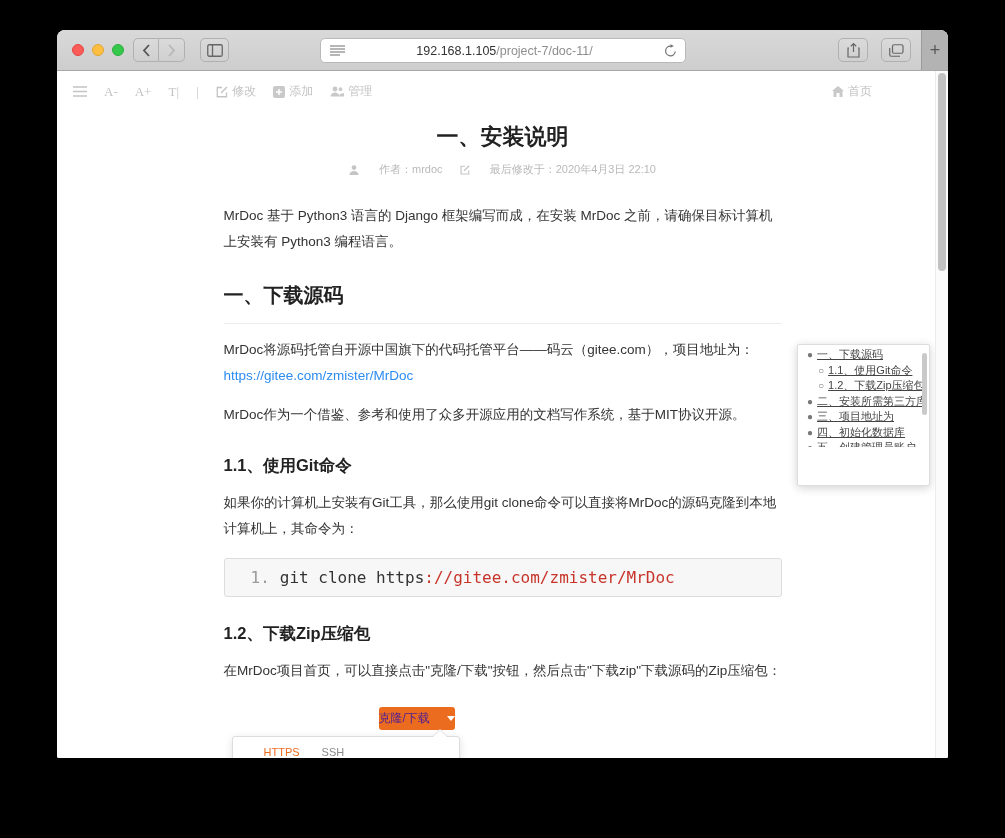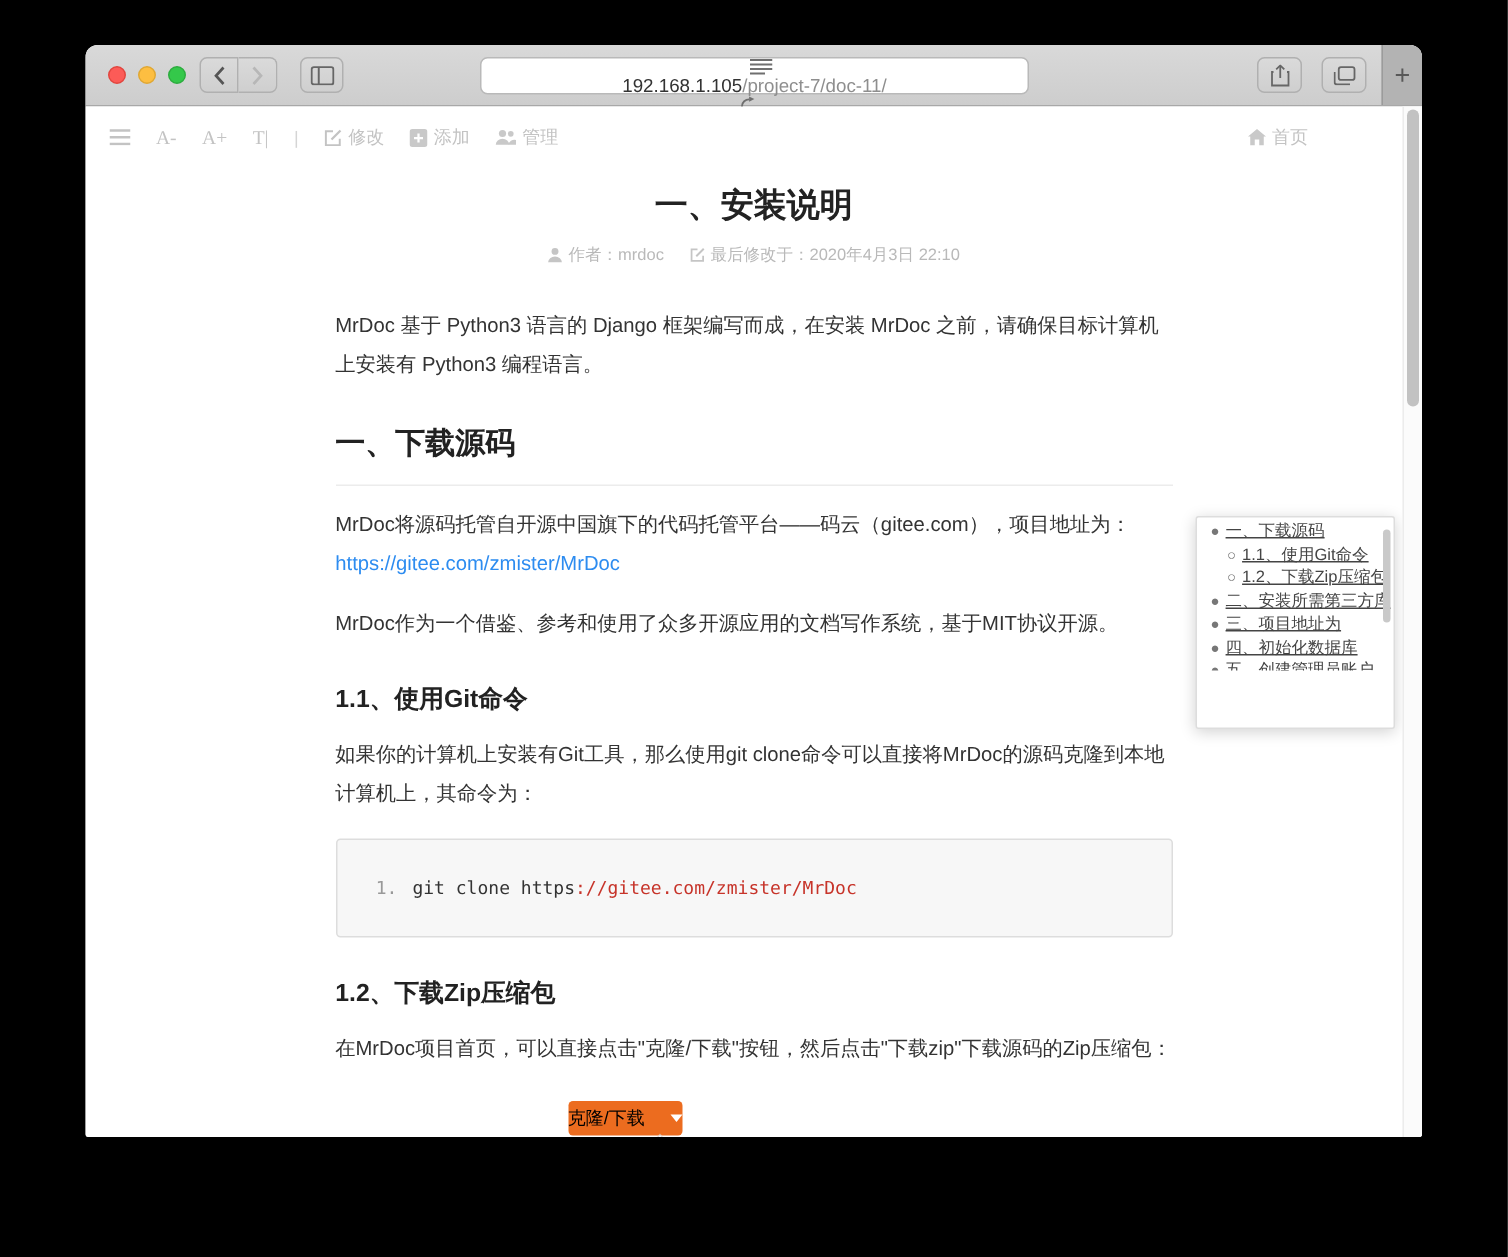--- a/index.html
+++ b/index.html
@@ -18,21 +18,21 @@
   .tb-btn{position:absolute;top:8px;height:24px;background:linear-gradient(#dadada,#cfcfcf);
           border:1px solid #b0b0b0;border-radius:5px;box-sizing:border-box;
           display:flex;align-items:center;justify-content:center;}
   .btn-back{left:76px;width:26px;border-radius:5px 0 0 5px;}
   .btn-fwd{left:102px;width:26px;border-left:none;border-radius:0 5px 5px 0;}
   .btn-sidebar{left:143px;width:29px;}
   .btn-share{left:781px;width:30px;}
   .btn-tabs{left:824px;width:30px;}
   .urlbar{position:absolute;left:263px;top:8px;width:366px;height:25px;background:#fff;
           border:1px solid #b9b9b9;border-radius:5px;box-sizing:border-box;
-          display:flex;align-items:center;flex-direction:column;}
+          display:flex;align-items:center;}
   .url-text{flex:1;text-align:center;font-size:12.5px;color:#333;}
   .url-text .path{color:#8e8e8e;}
   .reader-icon{margin-left:9px;}
   .refresh-icon{margin-right:8px;}
   .plus-strip{position:absolute;right:0;top:0;width:26px;height:40px;background:#b3b3b3;
               border-left:1px solid #9b9b9b;display:flex;align-items:center;justify-content:center;
               font-size:18px;color:#585858;font-weight:300;}
 
   
   .page{position:absolute;left:0;top:41px;width:100%;height:687px;background:#fff;}
@@ -42,36 +42,36 @@
   .doc-toolbar .tool{margin-right:17px;display:flex;align-items:center;gap:4px;cursor:default;}
   .doc-toolbar .sep{color:#d5d5d5;margin-right:17px;}
   .doc-toolbar .spacer{flex:1;}
   .doc-toolbar .tool.right{margin-right:60px;text-align:right;}
   .tool-letter{font-family:"Liberation Serif","DejaVu Serif",serif;font-size:13px;color:#c3c3c3;}
 
   
   .content{width:558px;margin:0 auto;color:#333;}
   .doc-title{font-size:22px;font-weight:bold;text-align:center;margin:14px 0 10px;color:#222;}
   .doc-meta{text-align:center;font-size:11px;color:#b9b9b9;margin-bottom:26px;}
-  .doc-meta .m-item{margin:0 7px;display:inline-flex;align-items:center;gap:4px;}
+  .doc-meta .m-item{margin:0 7px;display:inline-flex;align-items:center;gap:20px;}
   .content p{font-size:13.5px;line-height:1.95;margin:13px 0;}
   h2.sec{font-size:20px;font-weight:bold;margin:26px 0 6px;padding-bottom:14px;border-bottom:1px solid #ececec;color:#222;}
   h3.sub{font-size:16.5px;font-weight:bold;margin:26px 0 4px;color:#222;}
   a.doclink{color:#2d8cf0;text-decoration:none;}
   .codeblock{background:#f7f7f7;border:1px solid #dddddd;border-radius:3px;margin:16px 0;
-             padding:25px 12px;font-family:"DejaVu Sans Mono","Liberation Mono",monospace;font-size:12px;}
+             padding:9px 12px;font-family:"DejaVu Sans Mono","Liberation Mono",monospace;font-size:16px;}
   .codeblock .lineno{color:#999;margin:0 10px 0 14px;}
   .codeblock .red{color:#c7342a;}
 
   
   .figure{position:relative;height:220px;margin-top:16px;}
   .fig-lines{position:absolute;left:0;top:48px;width:8px;height:150px;
              background:repeating-linear-gradient(#fff 0 27px,#e7e7e7 27px 28px);}
   .clone-btn{position:absolute;left:155px;top:6px;width:76px;height:23px;background:#ec6c1f;
-             border-radius:3px;color:#000000;font-size:12px;display:flex;align-items:center;
+             border-radius:3px;color:#4c1d95;font-size:12px;display:flex;align-items:center;
              justify-content:space-between;gap:5px;}
   .caret-down{width:0;height:0;border-left:4px solid transparent;border-right:4px solid transparent;
               border-top:5px solid #fff;}
   .gitee-panel{position:absolute;left:8px;top:35px;width:226px;height:176px;background:#fff;
                border:1px solid #ddd;border-radius:3px;box-shadow:0 2px 8px rgba(0,0,0,.12);}
   .panel-caret{position:absolute;right:12px;top:-7px;width:0;height:0;
                border-left:7px solid transparent;border-right:7px solid transparent;
                border-bottom:7px solid #fff;filter:drop-shadow(0 -1px 0 #ddd);}
   .gitee-tabs{display:flex;gap:22px;padding:9px 31px 0;font-size:11px;}
   .gtab{padding-bottom:6px;color:#8a8a8a;}

